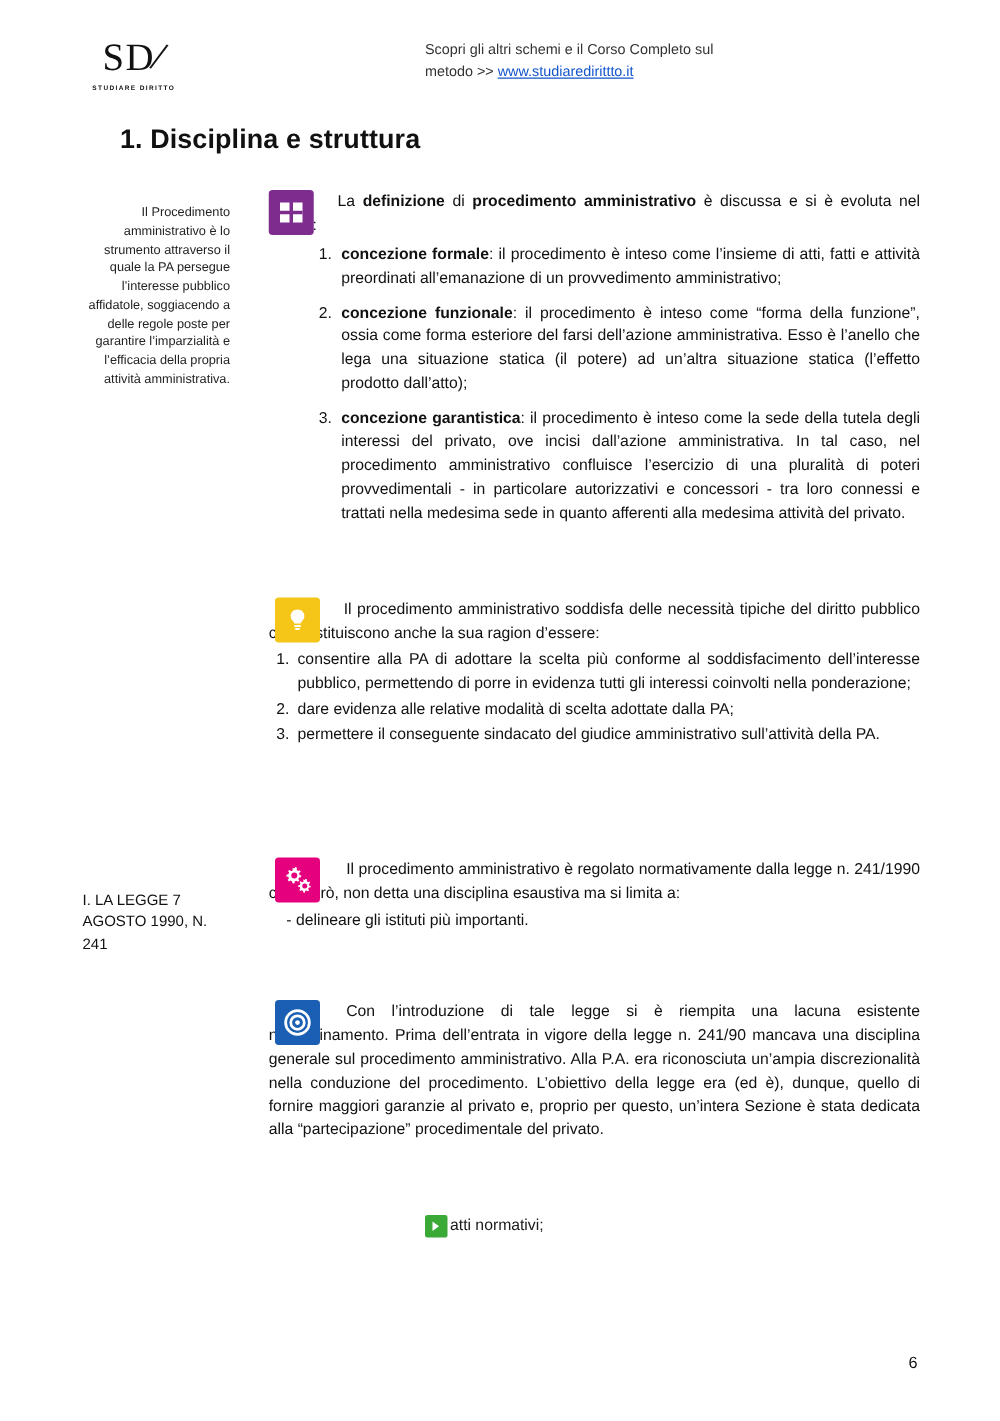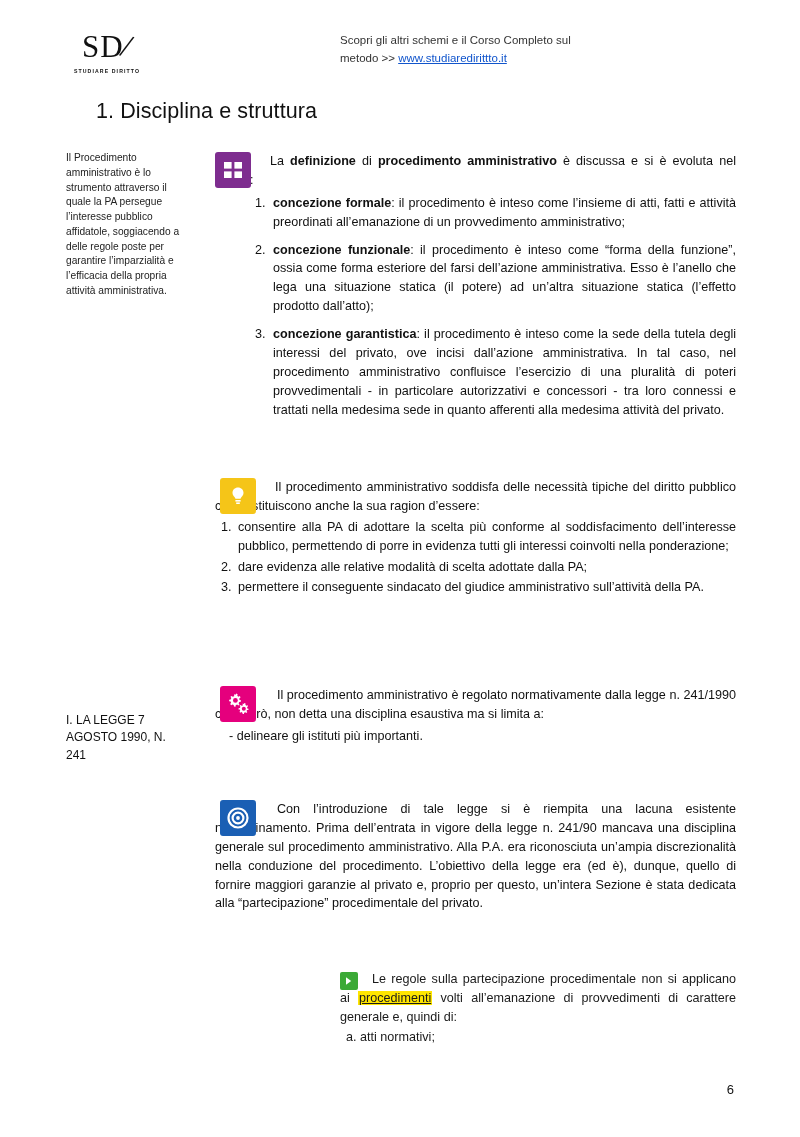--- a/index.html
+++ b/index.html
@@ -75,38 +75,38 @@
     color: #1155cc;
     text-decoration: underline;
   }
 
   
   .title {
     position: absolute;
     left: 96px;
     top: 99px;
     font-size: 21.5px;
-    font-weight: 400;
+    font-weight: 700;
     color: #111;
     letter-spacing: 0.1px;
   }
   .title .num {
     margin-right: 6px;
   }
 
   
   .side-note {
     position: absolute;
     left: 66px;
     width: 118px;
     font-size: 10.2px;
     line-height: 1.45;
     color: #222;
   }
-  .side-note-1 { top: 151px; }
+  .side-note-1 { top: 164px; text-align: right; }
   .side-note-2 {
     top: 712px;
     font-size: 12px;
     line-height: 1.45;
     color: #111;
   }
 
   
   .col {
     position: absolute;
@@ -263,20 +263,19 @@
     </div>
     <p class="para" style="text-indent:62px;">Con l’introduzione di tale legge si è riempita una lacuna esistente nell’ordinamento. Prima dell’entrata in vigore della legge n. 241/90 mancava una disciplina generale sul procedimento amministrativo. Alla P.A. era riconosciuta un’ampia discrezionalità nella conduzione del procedimento. L’obiettivo della legge era (ed è), dunque, quello di fornire maggiori garanzie al privato e, proprio per questo, un’intera Sezione è stata dedicata alla “partecipazione” procedimentale del privato.</p>
   </div>
 
   <div class="blk" style="left:340px; top:970px; width:396px; font-size:12.6px; line-height:1.5; text-align:justify;">
     <div class="icon icon-green" style="left:0px; top:2px;">
       <svg width="12" height="12" viewBox="0 0 12 12">
           <path d="M3 2.2l5.2 3.8L3 9.8z" fill="#ffffff"></path>
         </svg>
     </div>
-    <p class="para" style="text-indent:32px;"><span>Le regole sulla partecipazione procedimentale non si applicano ai </span><span class="hl">procedimenti</span><span> volti all’emanazione di provvedimenti di carattere generale e, quindi di:</span></p>
     <ol class="alpha">
       <li>atti normativi;</li>
     </ol>
   </div>
 
   <div class="pageno">6</div>
 </div>
 
 </body></html>

